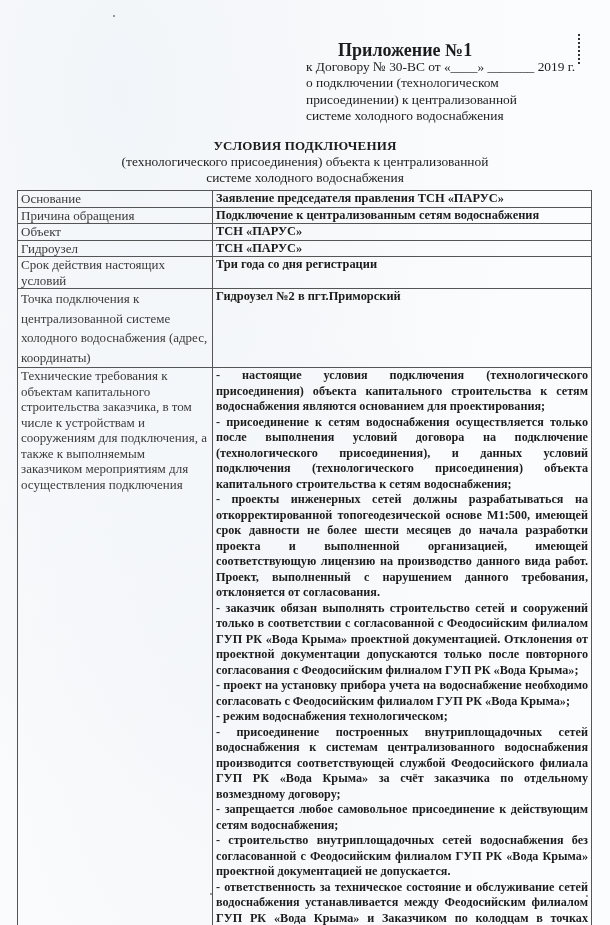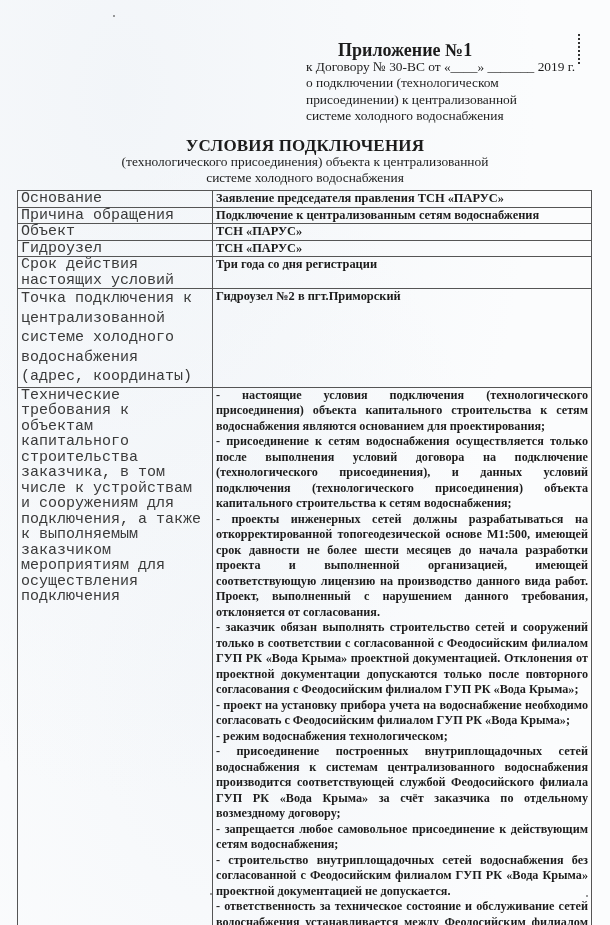--- a/index.html
+++ b/index.html
@@ -51,21 +51,21 @@
   }
   .title-block {
     position: absolute;
     left: 0;
     top: 138px;
     width: 610px;
     text-align: center;
   }
   .title-block .main-title {
     font-weight: bold;
-    font-size: 17px;
+    font-size: 13px;
     line-height: 16px;
     letter-spacing: 0.2px;
   }
   .title-block .subtitle {
     font-size: 13.4px;
     line-height: 15.5px;
   }
   table.conditions {
     position: absolute;
     left: 17px;
@@ -76,22 +76,22 @@
     font-size: 12.6px;
   }
   table.conditions td {
     border: 1px solid #555;
     vertical-align: top;
     padding: 0 3px;
     line-height: 15.5px;
   }
   td.label {
     width: 188px;
-    font-family: Liberation Mono, monospace;
-    font-size: 15px;
+    font-family: Liberation Serif, serif;
+    font-size: 13px;
     color: #3a3a3a;
     line-height: 16px;
   }
   td.value {
     font-weight: bold;
     font-size: 12.4px;
     margin-top: 23px;
   }
   td.long-value {
     font-weight: bold;

